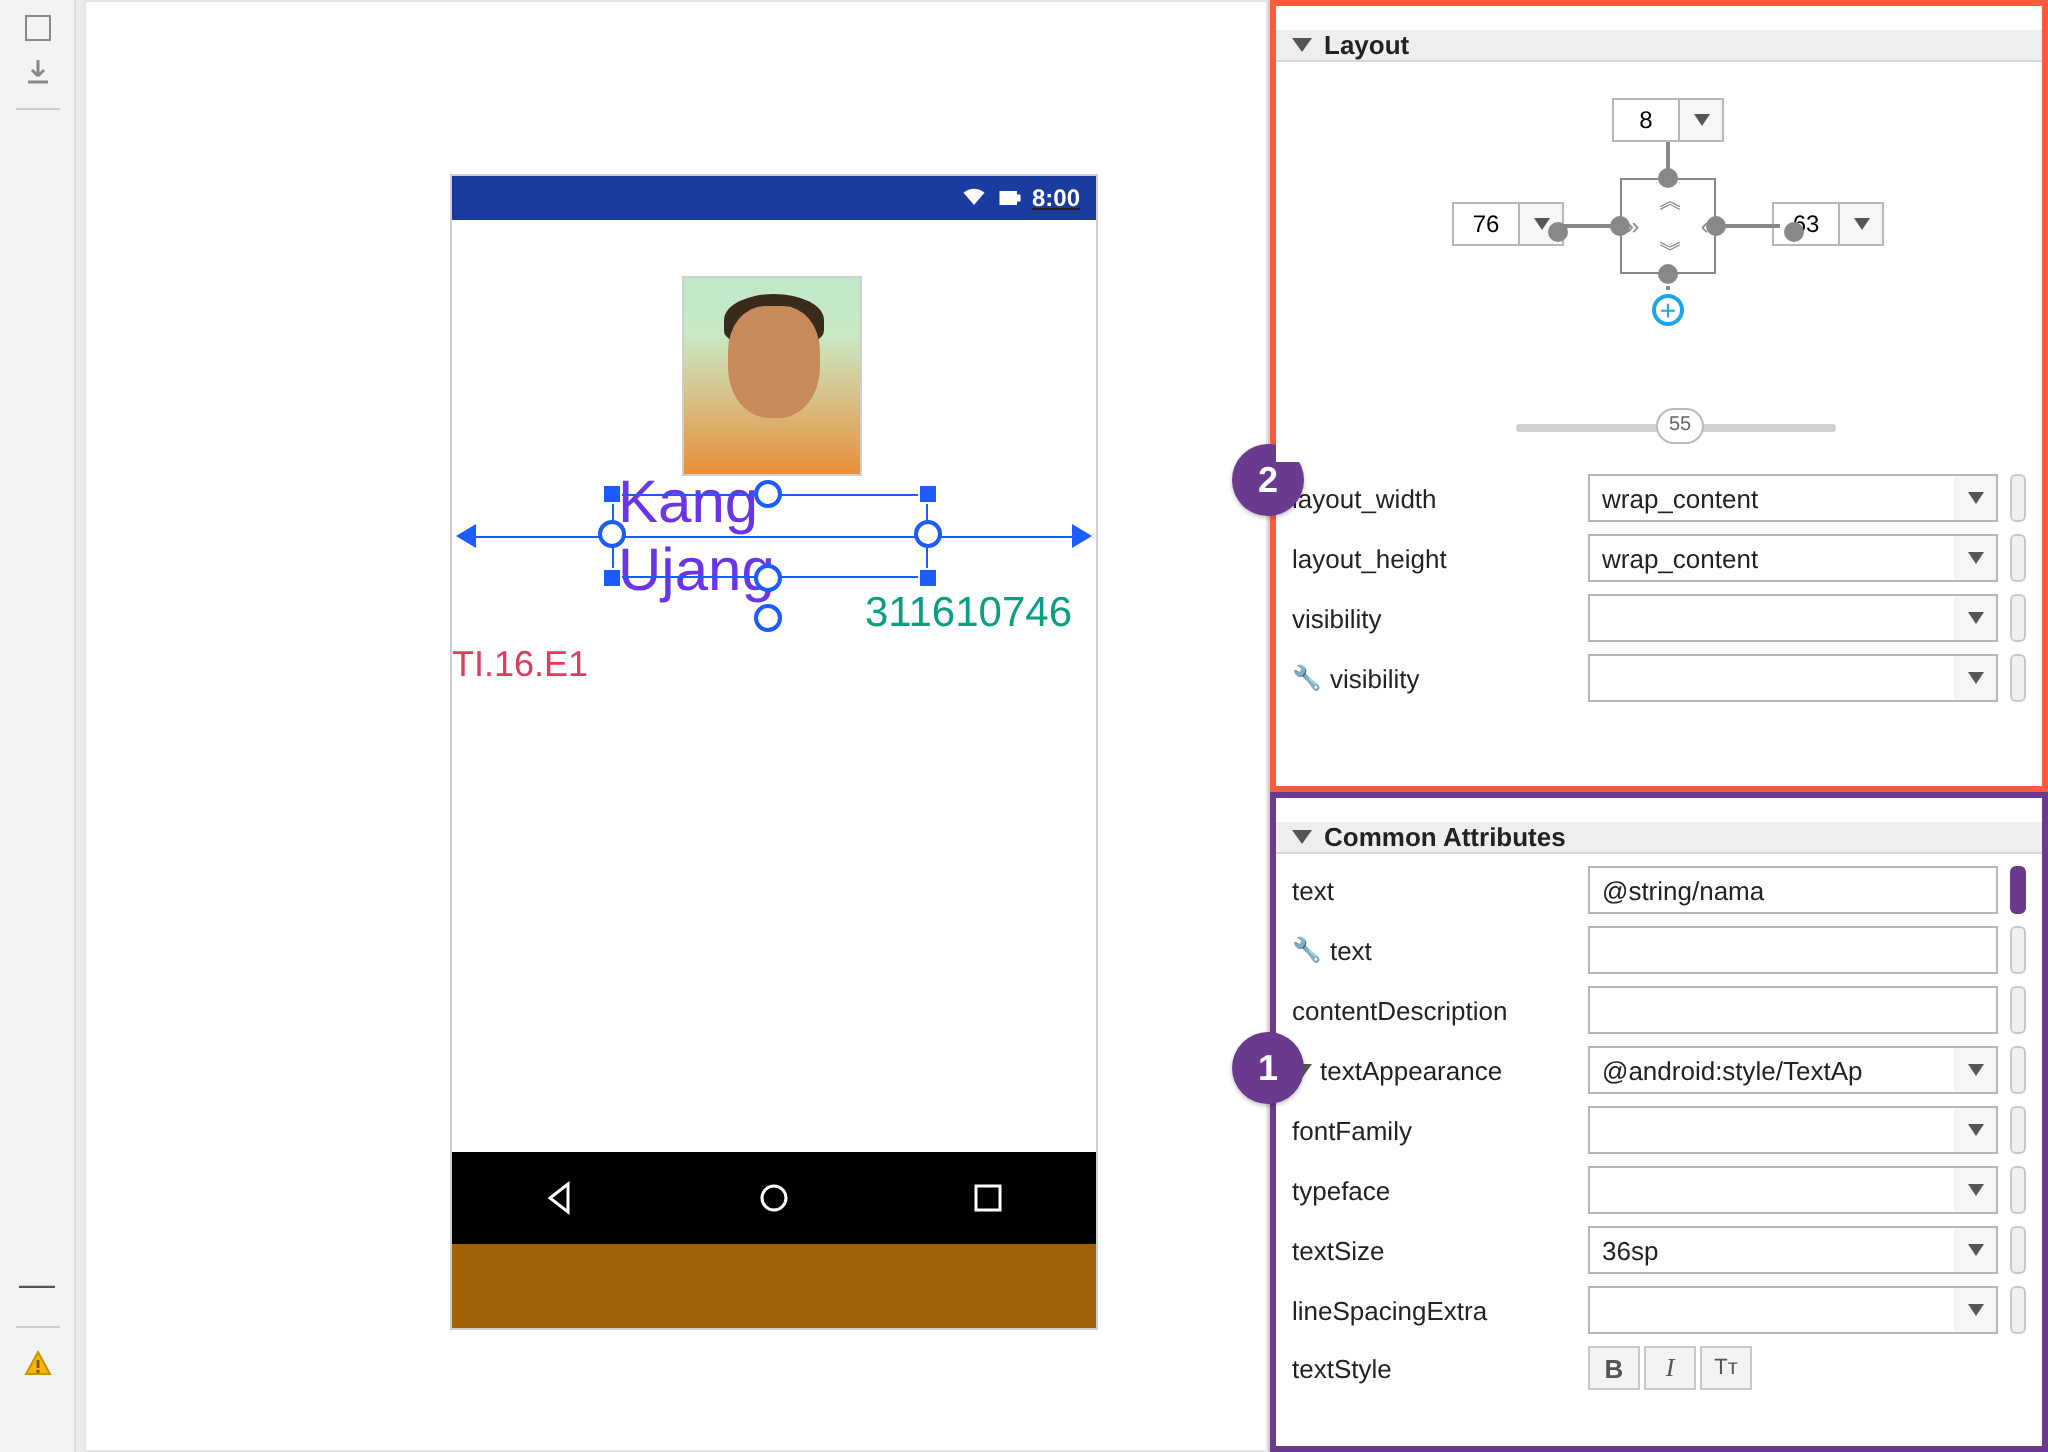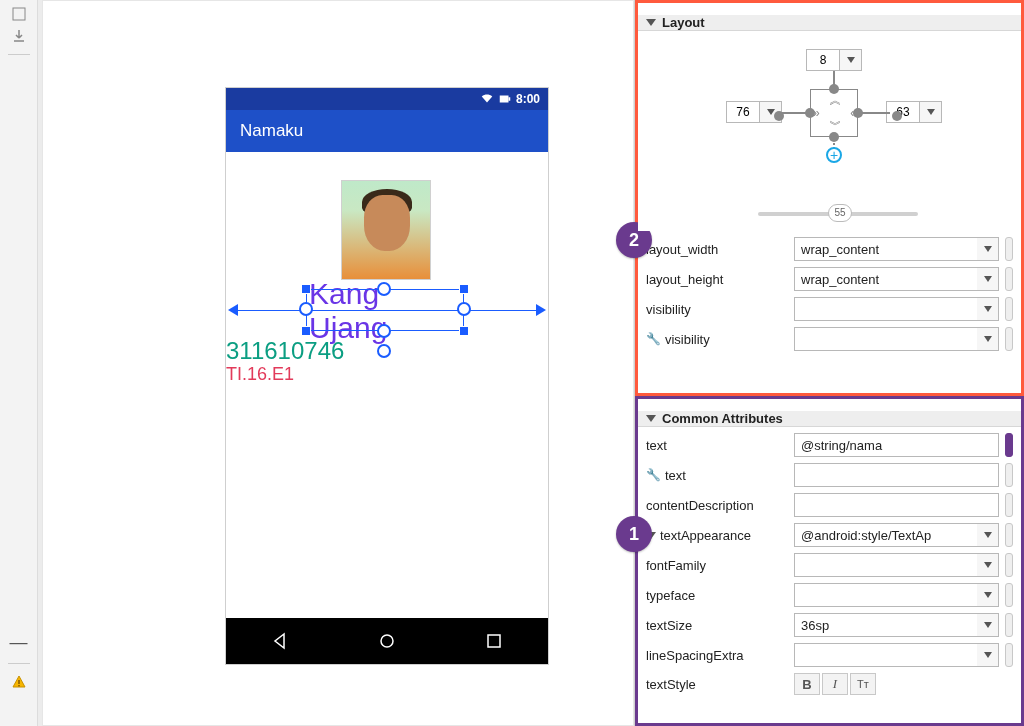--- a/index.html
+++ b/index.html
@@ -16,21 +16,21 @@
 .gutter .sep { width: 22px; border-top: 1px solid #ccc; margin: 4px 0; }
 .gutter .minus { font-size: 18px; color: #555; }
 
 
 .canvas-col { flex: 1; background: #fff; position: relative; border-left: 4px solid #ececec; }
 .canvas-inner-border { position:absolute; inset:0; border: 1px solid #e6e6e6; }
 
 
 .phone {
   position: absolute; top: 88px; left: 184px; width: 322px; height: 576px;
-  background: #a16207; box-shadow: 0 0 0 1px #cfcfcf;
+  background: #a16207; box-shadow: 0 0 0 1px #cfcfcf; text-decoration: underline;
 }
 .statusbar { height: 22px; background: #1a3ba0; display:flex; align-items:center; justify-content:flex-end; padding: 0 8px; gap:4px; color:#fff; font-size:12px; font-weight:600; }
 .statusbar svg { width:14px; height:14px; fill:#fff; }
 .appbar { height: 42px; background: #1e50c8; color:#fff; display:flex; align-items:center; padding:0 14px; font-size:17px; }
 .phone-body { position:relative; height: 466px; background:#fff; }
 .navbar { height: 46px; background:#000; display:flex; align-items:center; justify-content:space-around; }
 .navbar .nb { width: 20px; height:20px; }
 
 
 .face {
@@ -52,21 +52,21 @@
 .sq.tl{top:-6px;left:-6px}.sq.tr{top:-6px;right:-6px}.sq.bl{bottom:-6px;left:-6px}.sq.br{bottom:-6px;right:-6px}
 .cir.tm{top:-8px;left:50%;margin-left:-8px}.cir.bm{bottom:-8px;left:50%;margin-left:-8px}
 .cir.lm{top:50%;margin-top:-8px;left:-8px}.cir.rm{top:50%;margin-top:-8px;right:-8px}
 .cir.below{bottom:-28px;left:50%;margin-left:-8px}
 
 .h-guide { position:absolute; top:158px; left:4px; right:4px; border-top:1px solid #1a5cff; }
 .h-arrow { position:absolute; top:152px; width:0;height:0; border-top:6px solid transparent; border-bottom:6px solid transparent; }
 .h-arrow.l { left:2px; border-right:10px solid #1a5cff; }
 .h-arrow.r { right:2px; border-left:10px solid #1a5cff; }
 
-.id-line { position:absolute; top:185px; left:0; right:12px; text-align:left; color:#0b9e82; font-size: 24px; }
+.id-line { position:absolute; top:185px; left:0; right:12px; text-align:right; color:#0b9e82; font-size: 21px; }
 .class-line { position:absolute; top:212px; left:0; right:0; text-align:left; color:#e23a5a; font-size: 18px; }
 
 
 .badge {
   position:absolute; width:36px; height:36px; border-radius:50%;
   background:#6a3a8e; color:#fff; display:flex; align-items:center; justify-content:center;
   font-size:18px; font-weight:600; box-shadow:0 1px 2px rgba(0,0,0,.25);
 }
 .badge.b2 { top: 222px; left: 574px; }
 .badge.b1 { top: 516px; left: 574px; }
@@ -172,23 +172,20 @@
       <div class="statusbar">
         <svg viewBox="0 0 16 16">
             <path d="M8 12l6-7c-3.5-3-8.5-3-12 0z" fill="#fff"></path>
           </svg>
         <svg viewBox="0 0 16 16">
             <rect x="2" y="4" width="10" height="8" fill="#fff"></rect>
             <rect x="12" y="6" width="2" height="4" fill="#fff"></rect>
           </svg>
         <span>8:00</span>
       </div>
-      <div class="appbar">
-        <span>Namaku</span>
-      </div>
       <div class="phone-body">
         <div class="face">
           <div class="hair"></div>
             <div class="head"></div>
         </div>
 
         <div class="h-guide"></div>
         <div class="h-arrow l"></div>
         <div class="h-arrow r"></div>
 

